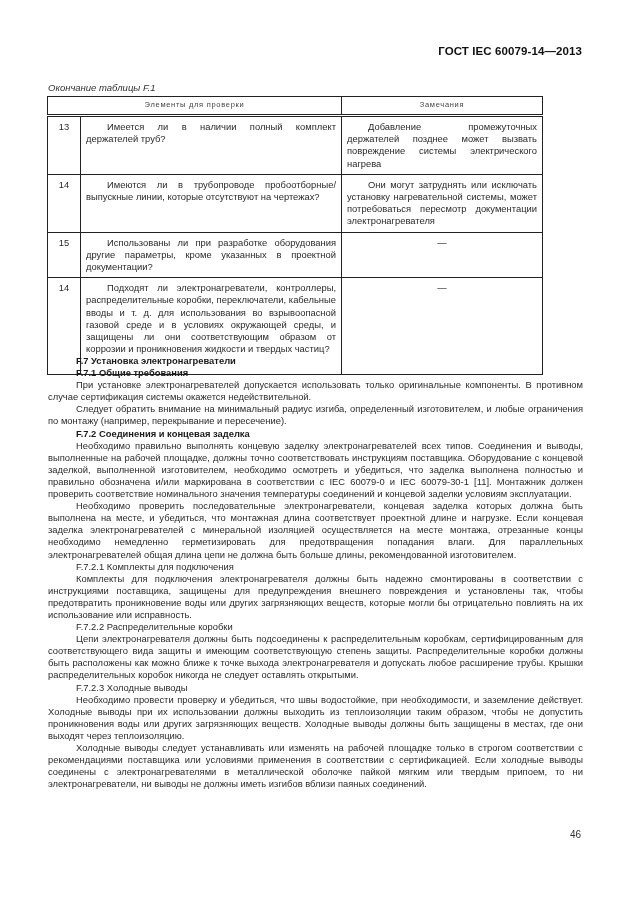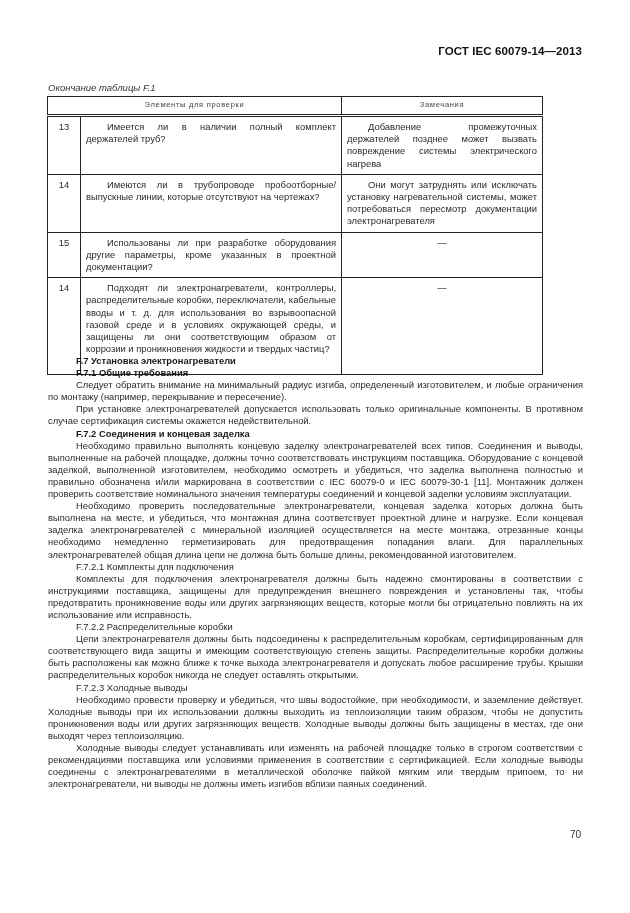--- a/index.html
+++ b/index.html
@@ -55,27 +55,27 @@
       <td class="num">14</td>
       <td class="q ind">Подходят ли электронагреватели, контроллеры, распределительные коробки, переключатели, кабельные вводы и т. д. для использования во взрывоопасной газовой среде и в условиях окружающей среды, и защищены ли они соответствующим образом от коррозии и проникновения жидкости и твердых частиц?</td>
       <td class="r dash">—</td>
     </tr>
   </tbody>
 </table>
 
 <div class="body">
   <p class="h">F.7 Установка электронагреватели</p>
   <p class="h">F.7.1 Общие требования</p>
+  <p class="pi">При установке электронагревателей допускается использовать только оригинальные компоненты. В противном случае сертификация системы окажется недействительной.</p>
   <p class="pi">Следует обратить внимание на минимальный радиус изгиба, определенный изготовителем, и любые ограничения по монтажу (например, перекрывание и пересечение).</p>
-  <p class="pi">При установке электронагревателей допускается использовать только оригинальные компоненты. В противном случае сертификация системы окажется недействительной.</p>
   <p class="h">F.7.2 Соединения и концевая заделка</p>
   <p class="pi">Необходимо правильно выполнять концевую заделку электронагревателей всех типов. Соединения и выводы, выполненные на рабочей площадке, должны точно соответствовать инструкциям поставщика. Оборудование с концевой заделкой, выполненной изготовителем, необходимо осмотреть и убедиться, что заделка выполнена полностью и правильно обозначена и/или маркирована в соответствии с IEC 60079-0 и IEC 60079-30-1 [11]. Монтажник должен проверить соответствие номинального значения температуры соединений и концевой заделки условиям эксплуатации.</p>
   <p class="pi">Необходимо проверить последовательные электронагреватели, концевая заделка которых должна быть выполнена на месте, и убедиться, что монтажная длина соответствует проектной длине и нагрузке. Если концевая заделка электронагревателей с минеральной изоляцией осуществляется на месте монтажа, отрезанные концы необходимо немедленно герметизировать для предотвращения попадания влаги. Для параллельных электронагревателей общая длина цепи не должна быть больше длины, рекомендованной изготовителем.</p>
   <p class="sh">F.7.2.1  Комплекты для подключения</p>
   <p class="pi">Комплекты для подключения электронагревателя должны быть надежно смонтированы в соответствии с инструкциями поставщика, защищены для предупреждения внешнего повреждения и установлены так, чтобы предотвратить проникновение воды или других загрязняющих веществ, которые могли бы отрицательно повлиять на их использование или исправность.</p>
   <p class="sh">F.7.2.2  Распределительные коробки</p>
   <p class="pi">Цепи электронагревателя должны быть подсоединены к распределительным коробкам, сертифицированным для соответствующего вида защиты и имеющим соответствующую степень защиты. Распределительные коробки должны быть расположены как можно ближе к точке выхода электронагревателя и допускать любое расширение трубы. Крышки распределительных коробок никогда не следует оставлять открытыми.</p>
   <p class="sh">F.7.2.3  Холодные выводы</p>
   <p class="pi">Необходимо провести проверку и убедиться, что швы водостойкие, при необходимости, и заземление действует. Холодные выводы при их использовании должны выходить из теплоизоляции таким образом, чтобы не допустить проникновения воды или других загрязняющих веществ. Холодные выводы должны быть защищены в местах, где они выходят через теплоизоляцию.</p>
   <p class="pi">Холодные выводы следует устанавливать или изменять на рабочей площадке только в строгом соответствии с рекомендациями поставщика или условиями применения в соответствии с сертификацией. Если холодные выводы соединены с электронагревателями в металлической оболочке пайкой мягким или твердым припоем, то ни электронагреватели, ни выводы не должны иметь изгибов вблизи паяных соединений.</p>
 </div>
 
-<div class="pgnum">70</div>
+<div class="pgnum">46</div>
 
 </body></html>

